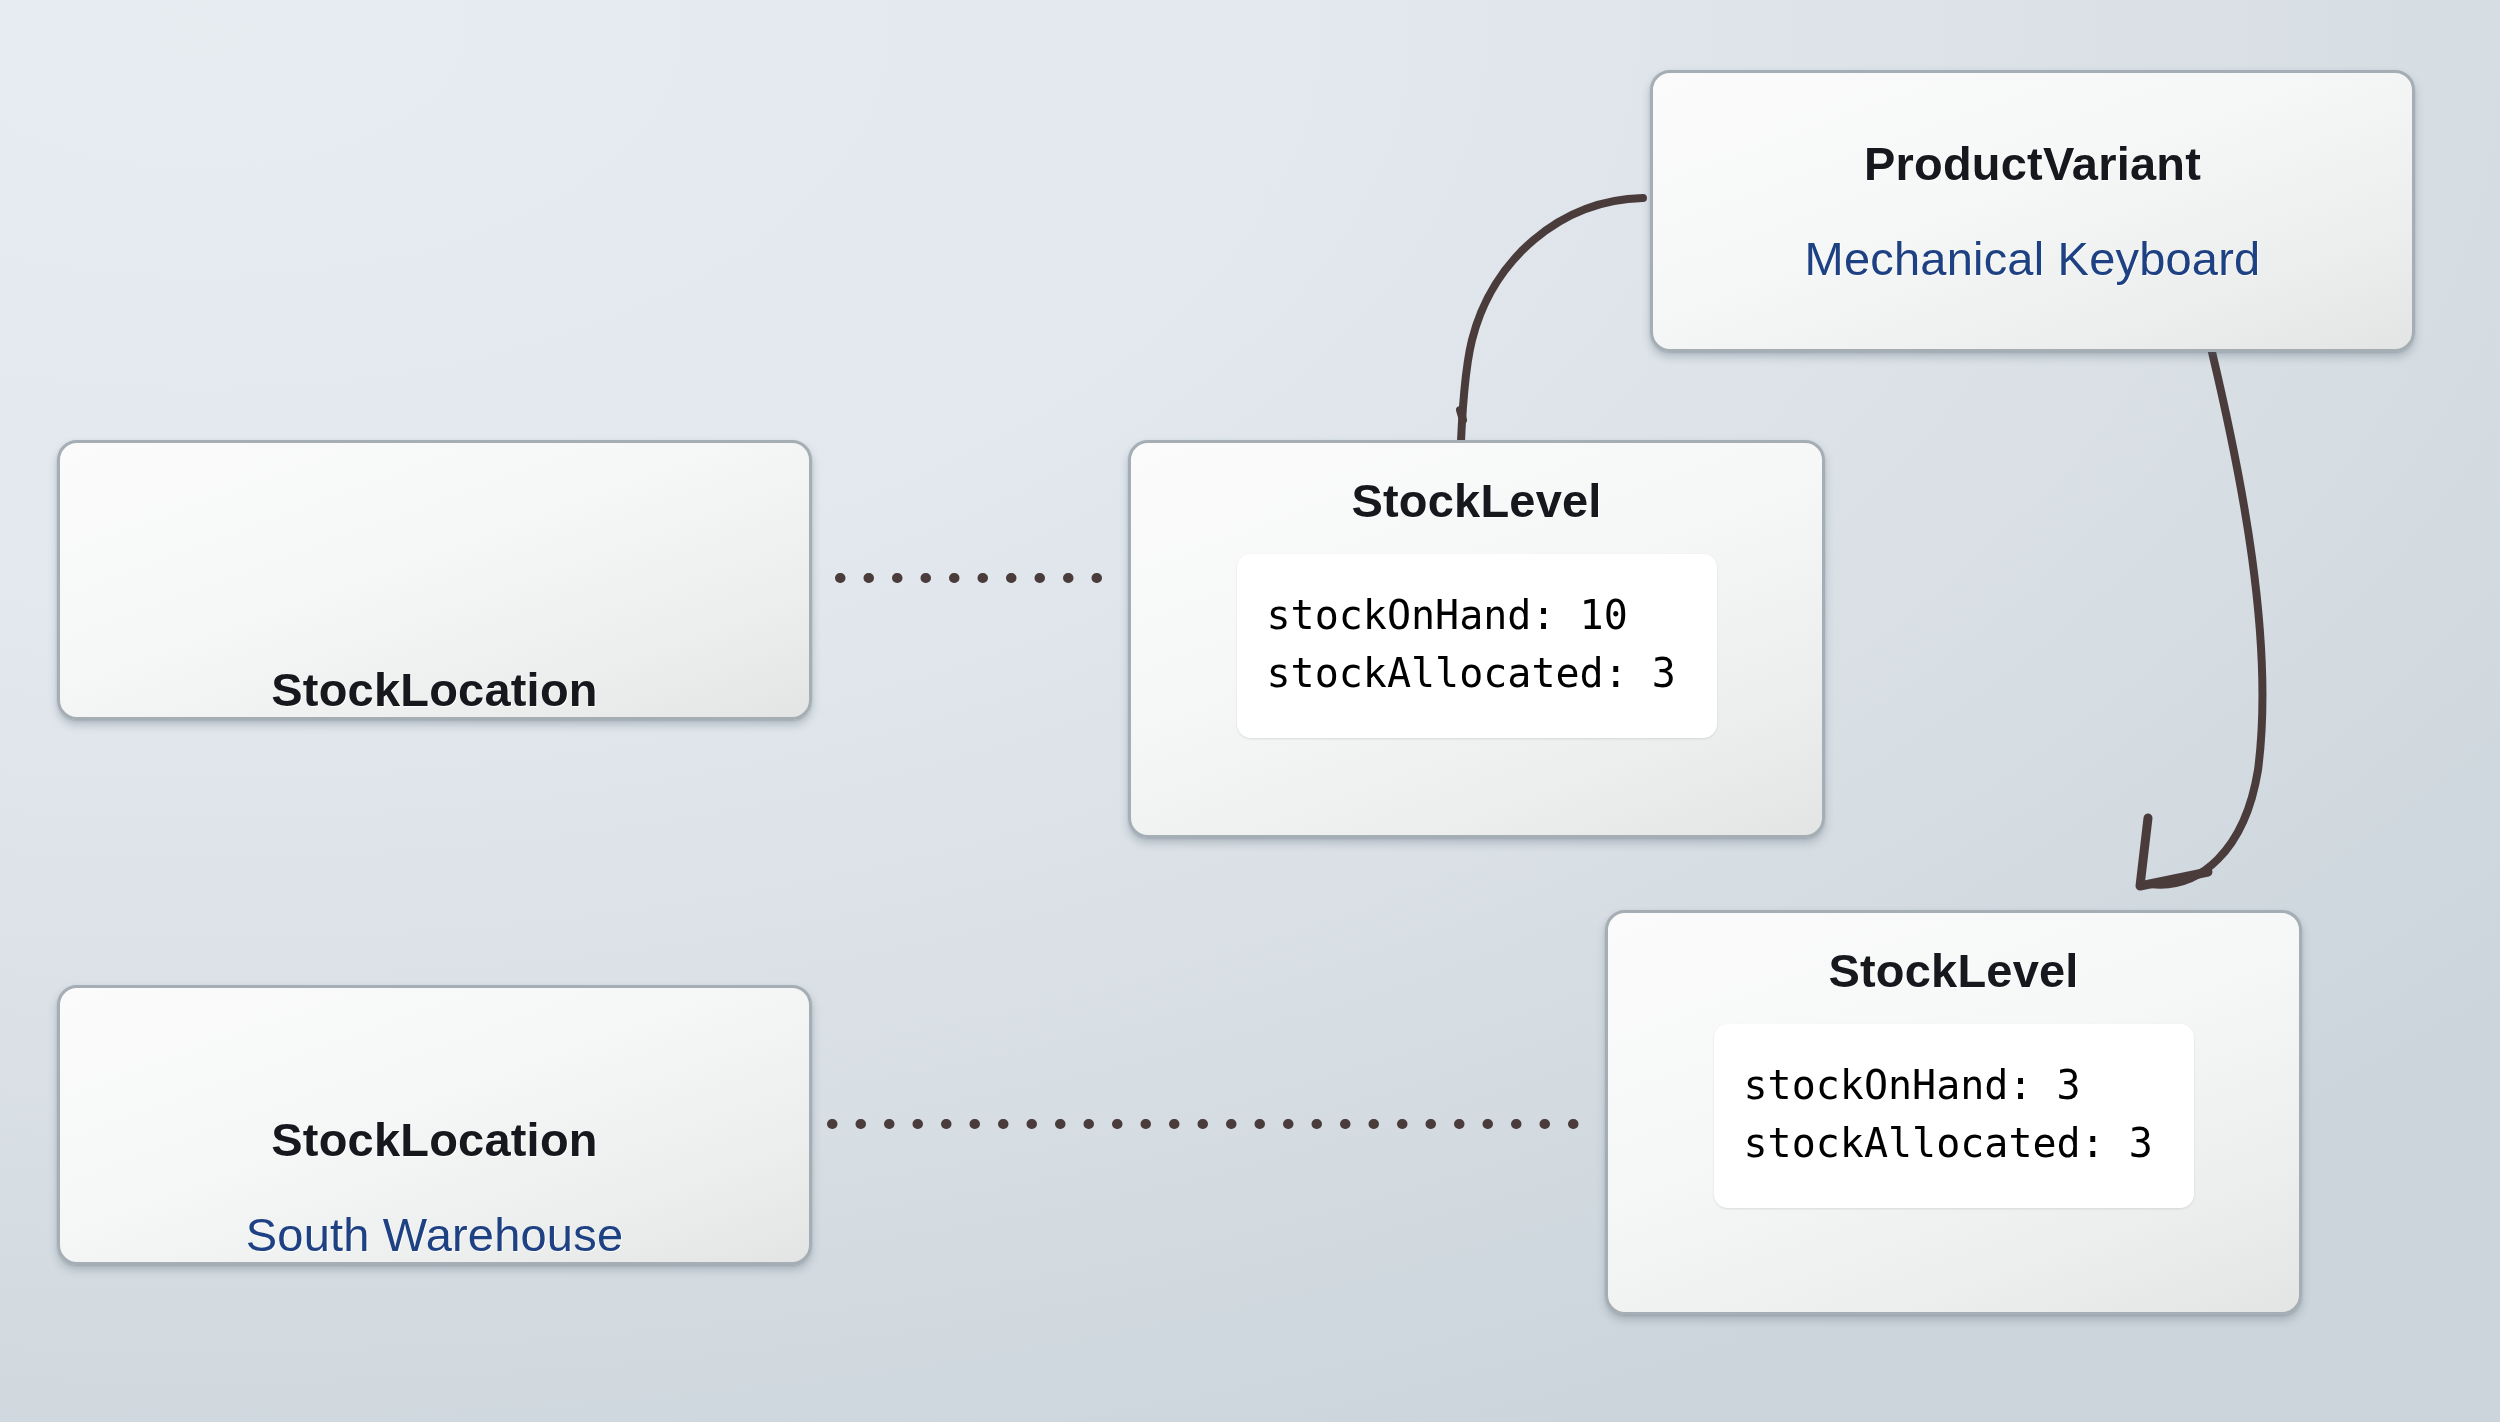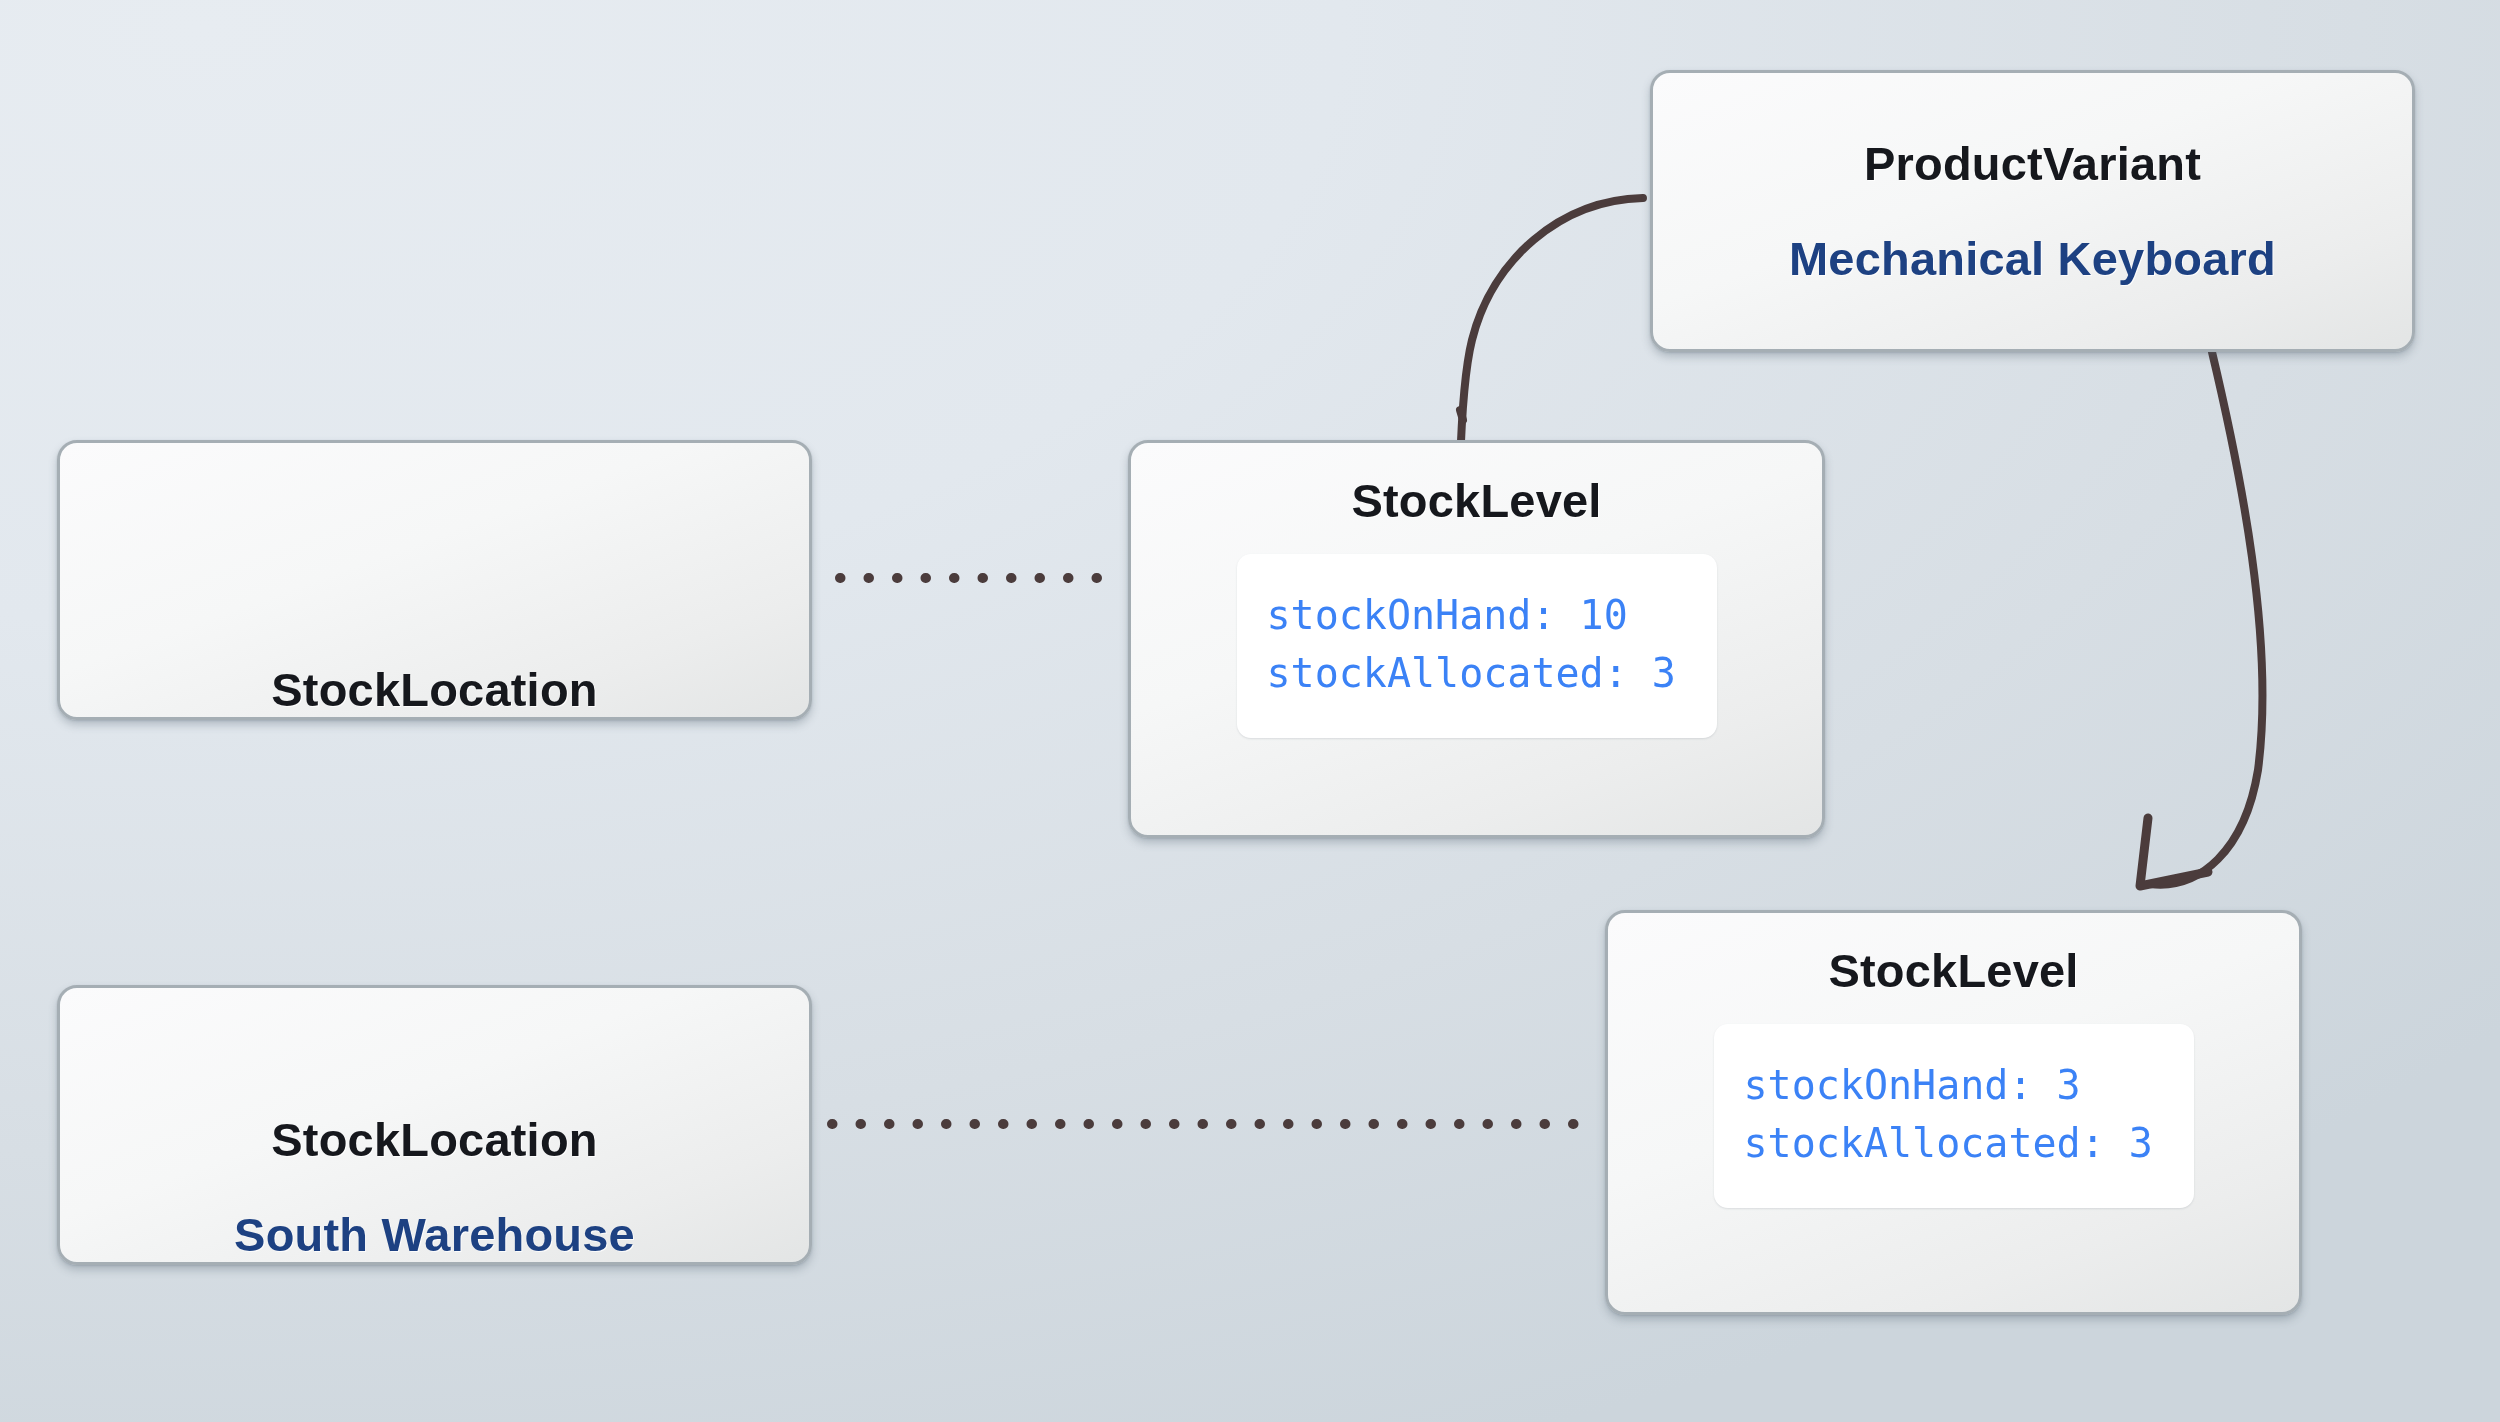--- a/index.html
+++ b/index.html
@@ -52,21 +52,21 @@
 
   .node-type {
     font-weight: bold;
     color: #16181d;
     letter-spacing: 0.2px;
     text-shadow: 1px 1px 0 rgba(255,255,255,0.85);
     white-space: nowrap;
   }
 
   .node-name {
-    font-weight: bold;
+    font-weight: normal;
     color: #1d4182;
     letter-spacing: 0.2px;
     text-shadow: 1px 1px 0 rgba(255,255,255,0.8);
     white-space: nowrap;
   }
 
   
   .entity .node-type { font-size: 47px; }
   .entity .node-name { font-size: 47px; }
 
@@ -97,21 +97,21 @@
     box-sizing: border-box;
     display: flex;
     flex-direction: column;
     justify-content: center;
     gap: 12px;
   }
 
   .field-row {
     font-family: "DejaVu Sans Mono", "Liberation Mono", monospace;
     font-size: 40px;
-    color: #3b82f6;
+    color: #000000;
     white-space: pre;
     line-height: 1.15;
   }
 
   .level-1 { width: 697px; height: 398px; padding-top: 30px; }
   .level-1 .fields { width: 480px; height: 184px; margin-top: 26px; }
 
   .level-2 { width: 697px; height: 405px; padding-top: 30px; }
   .level-2 .fields { width: 480px; height: 184px; margin-top: 26px; }
 </style>

